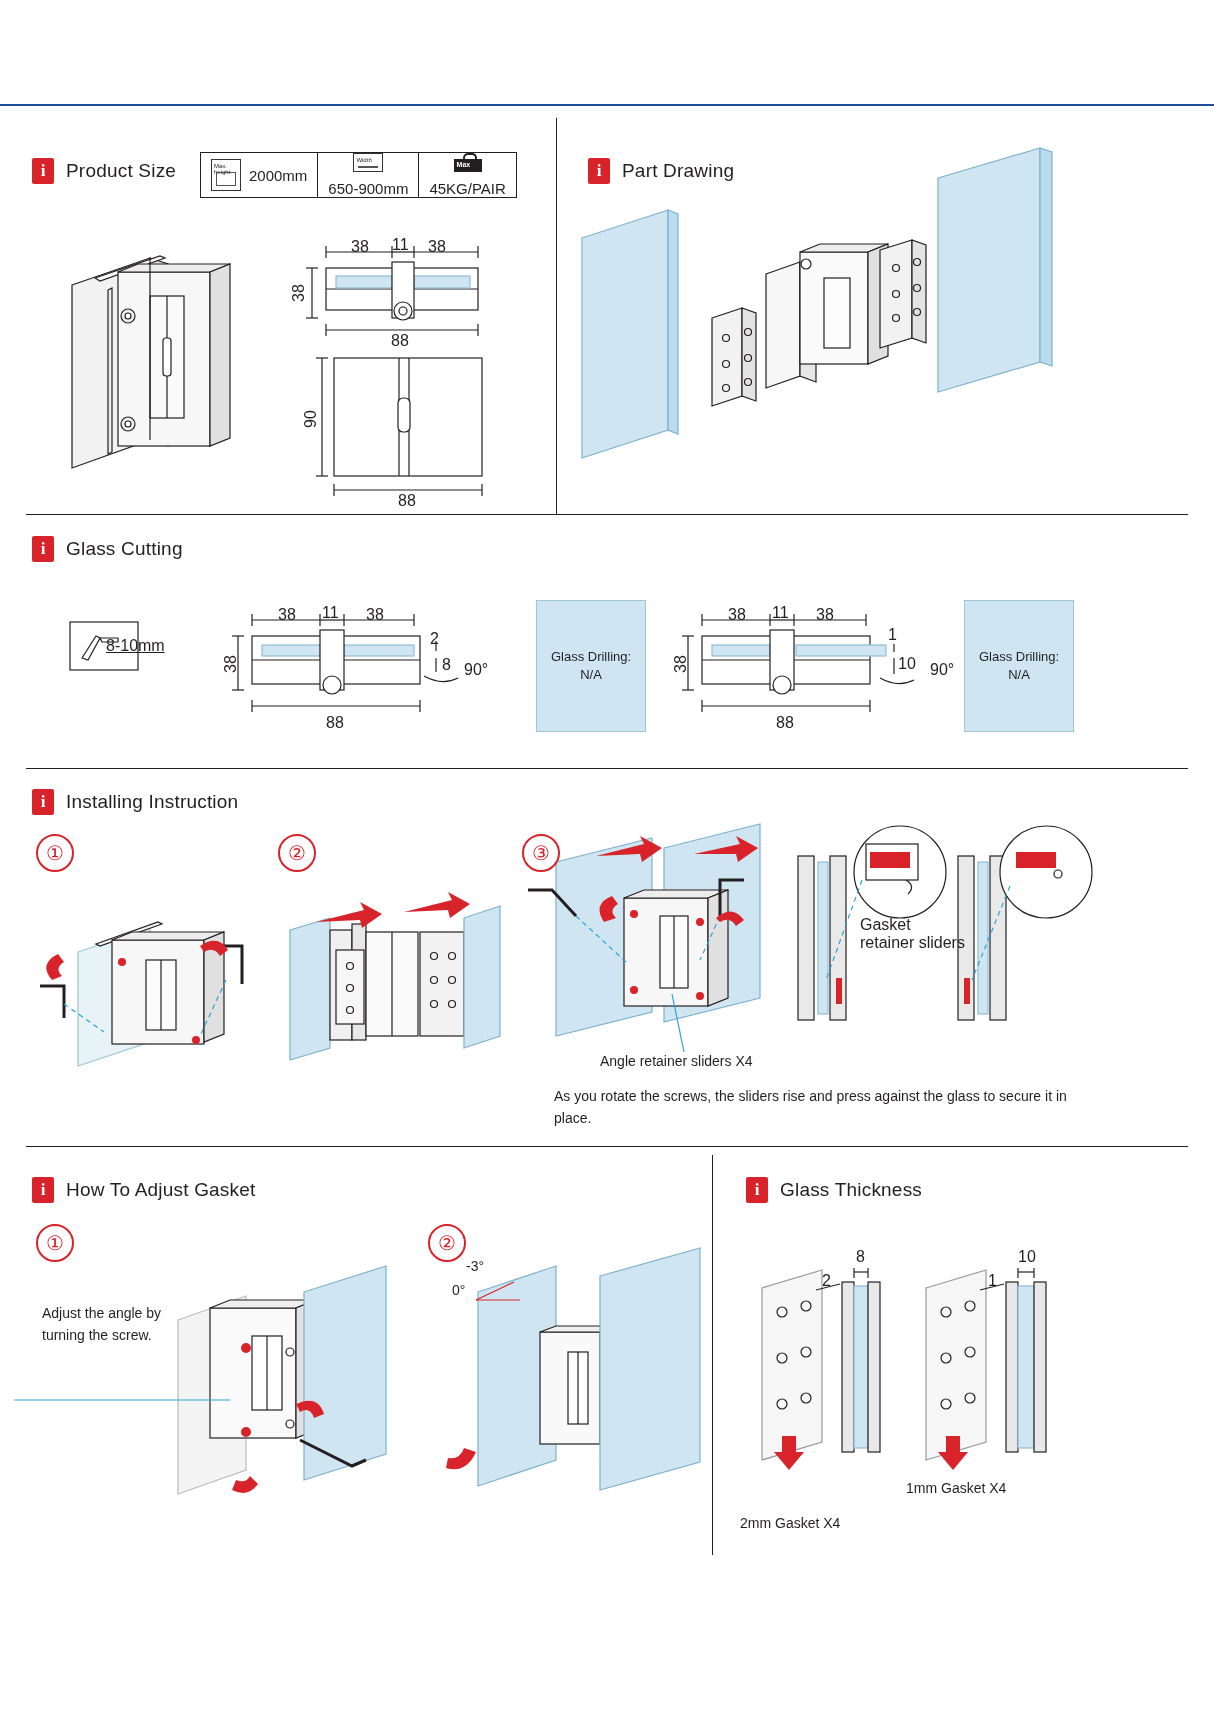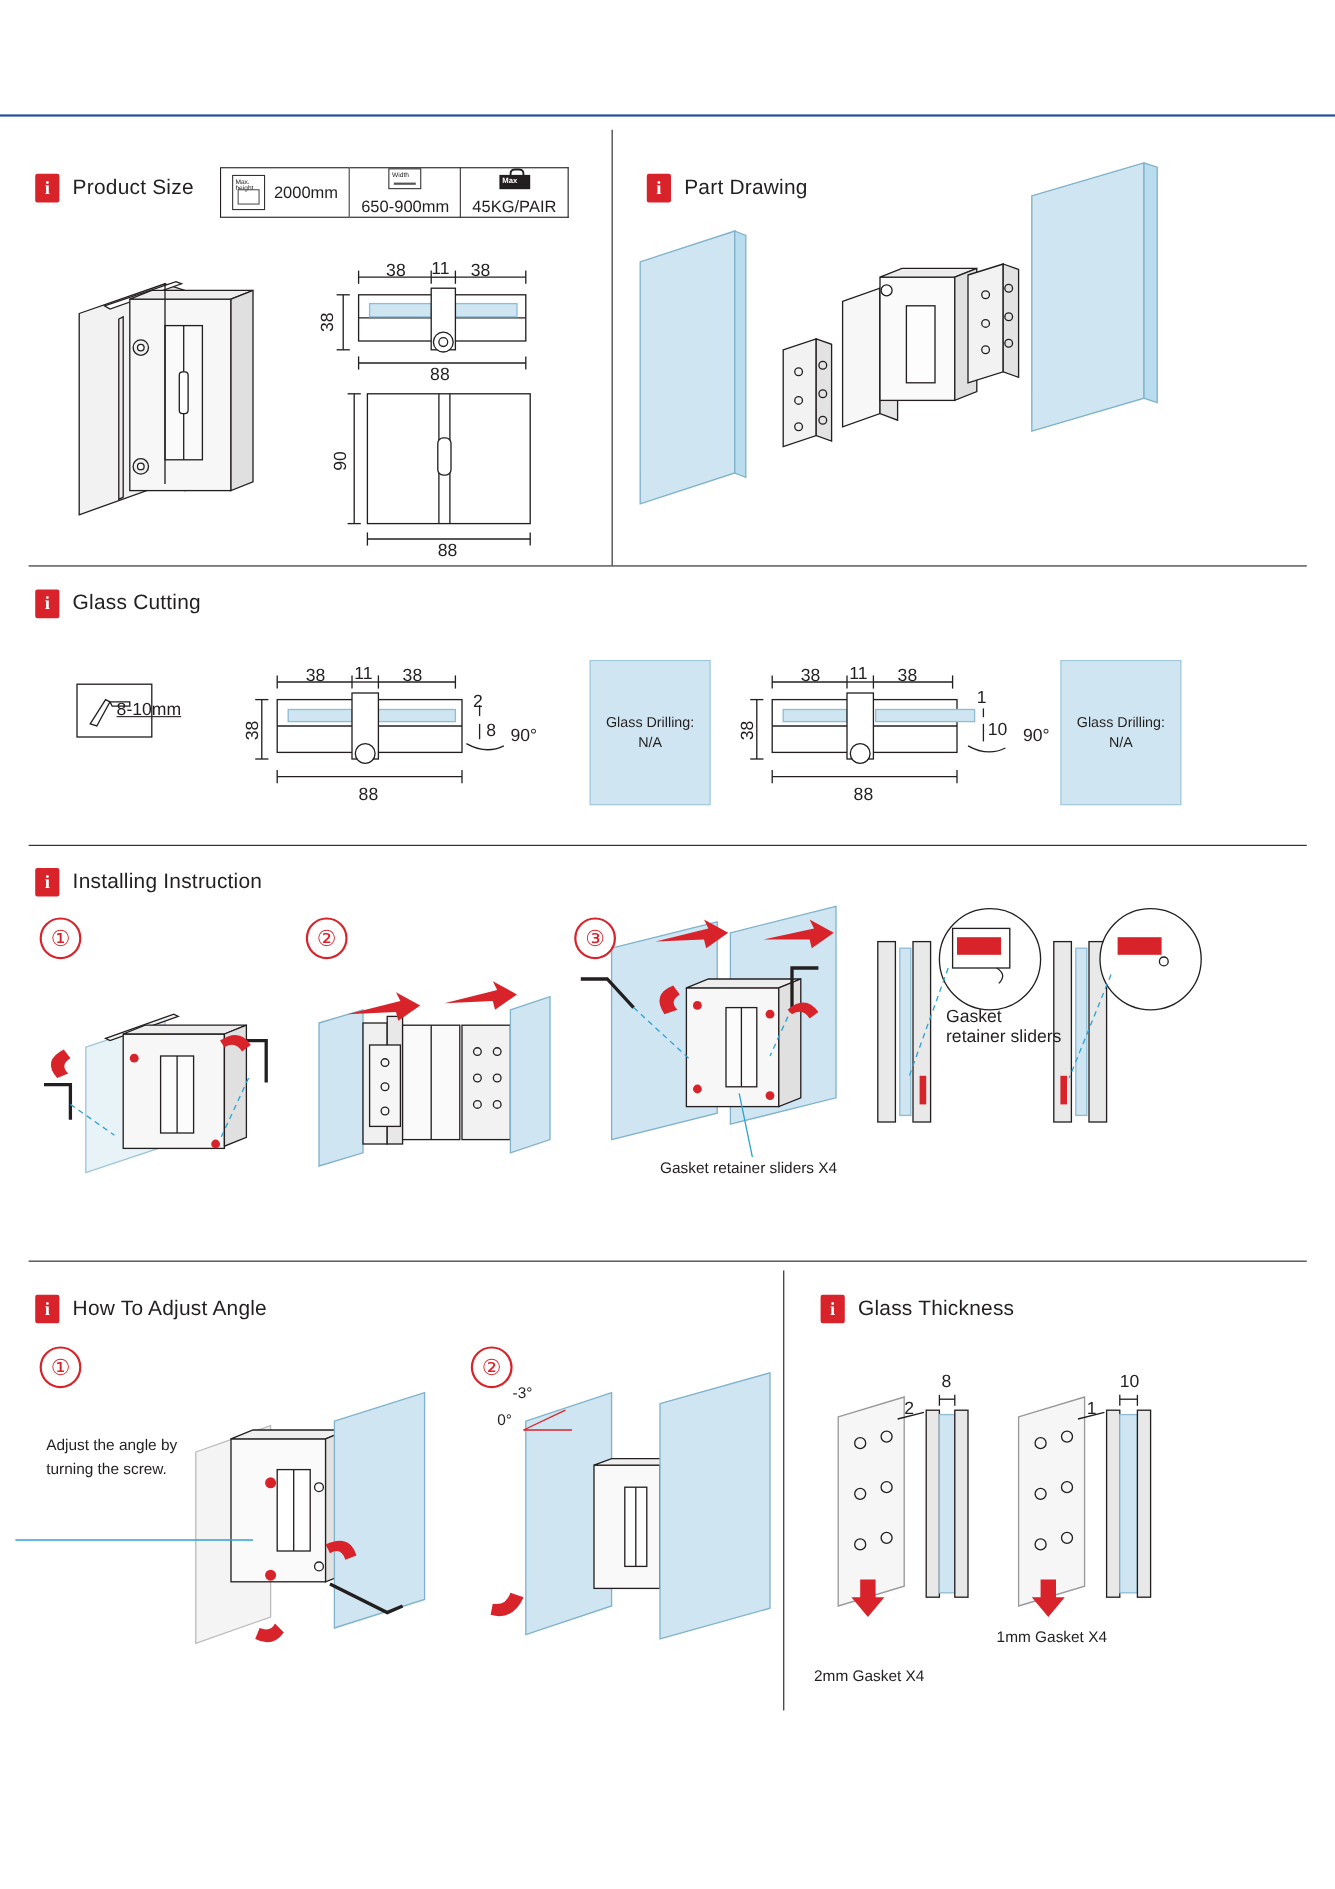--- a/index.html
+++ b/index.html
@@ -435,27 +435,28 @@
   </div>
 
   <div class="sec-head" style="left:32px;top:789px;">
     <div class="ibadge">i</div>
     <div class="sec-title">Installing Instruction</div>
   </div>
   <div class="num-circle" style="left:36px;top:834px;">①</div>
   <div class="num-circle" style="left:278px;top:834px;">②</div>
   <div class="num-circle" style="left:522px;top:834px;">③</div>
 
-  <div class="txt" style="left:600px;top:1053px;">Gasket retainer sliders X4</div>
+  <div class="txt" style="left:600px;top:1053px;">Angle retainer sliders X4</div>
   <div class="txt sm" style="left:860px;top:916px;white-space:pre-line;line-height:18px;">Gasket
 retainer sliders</div>
+  <div class="txt" style="left:554px;top:1085px;width:540px;line-height:22px;">As you rotate the screws, the sliders rise and press against the glass to secure it in place.</div>
 
   <div class="sec-head" style="left:32px;top:1177px;">
     <div class="ibadge">i</div>
-    <div class="sec-title">How To Adjust  Angle</div>
+    <div class="sec-title">How To Adjust  Gasket</div>
   </div>
   <div class="num-circle" style="left:36px;top:1224px;">①</div>
   <div class="num-circle" style="left:428px;top:1224px;">②</div>
   <div class="txt" style="left:42px;top:1302px;width:150px;line-height:22px;">Adjust the angle by turning the screw.</div>
   <div class="txt" style="left:466px;top:1258px;">
     <span>-3</span><span>°</span>
   </div>
   <div class="txt" style="left:452px;top:1282px;">
     <span>0</span><span>°</span>
   </div>

